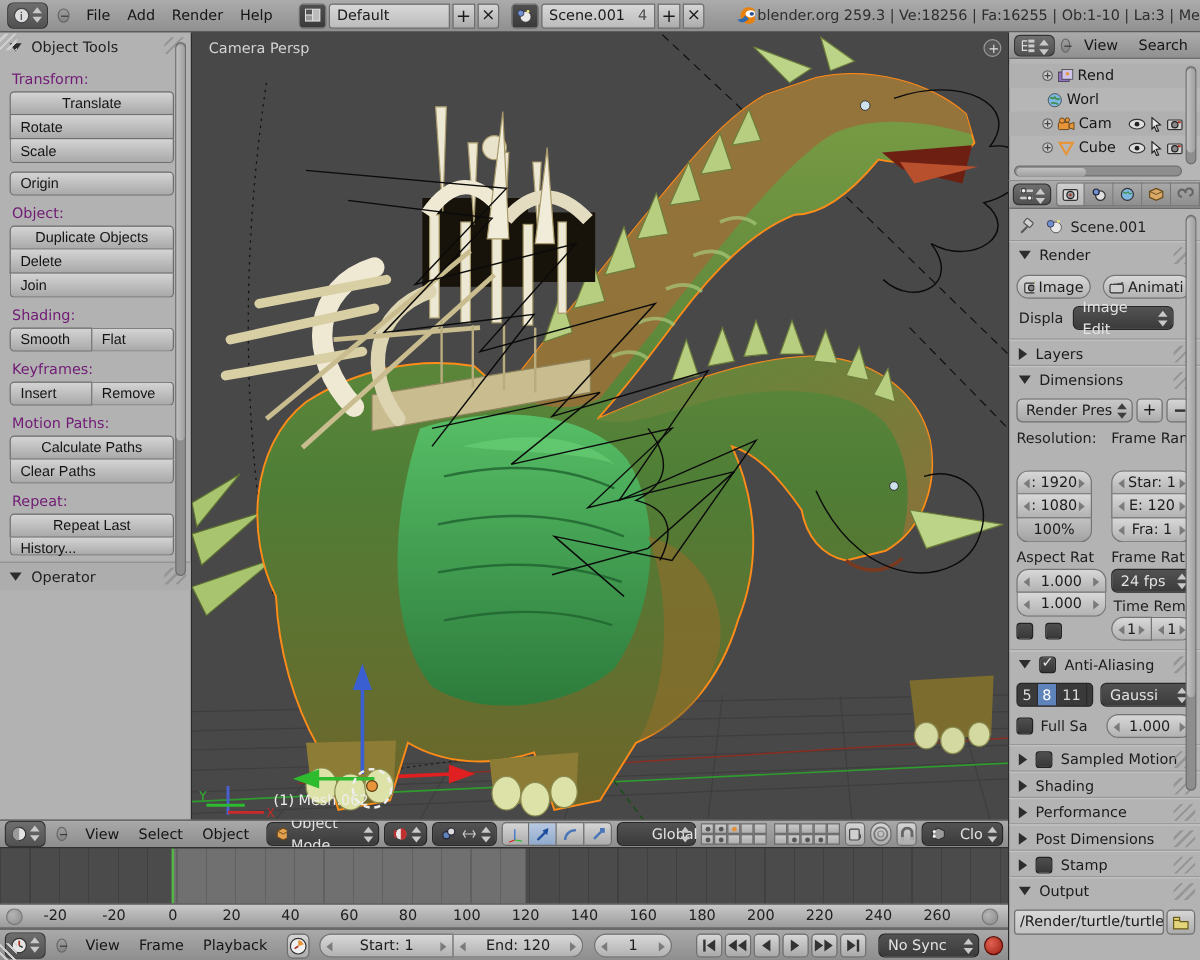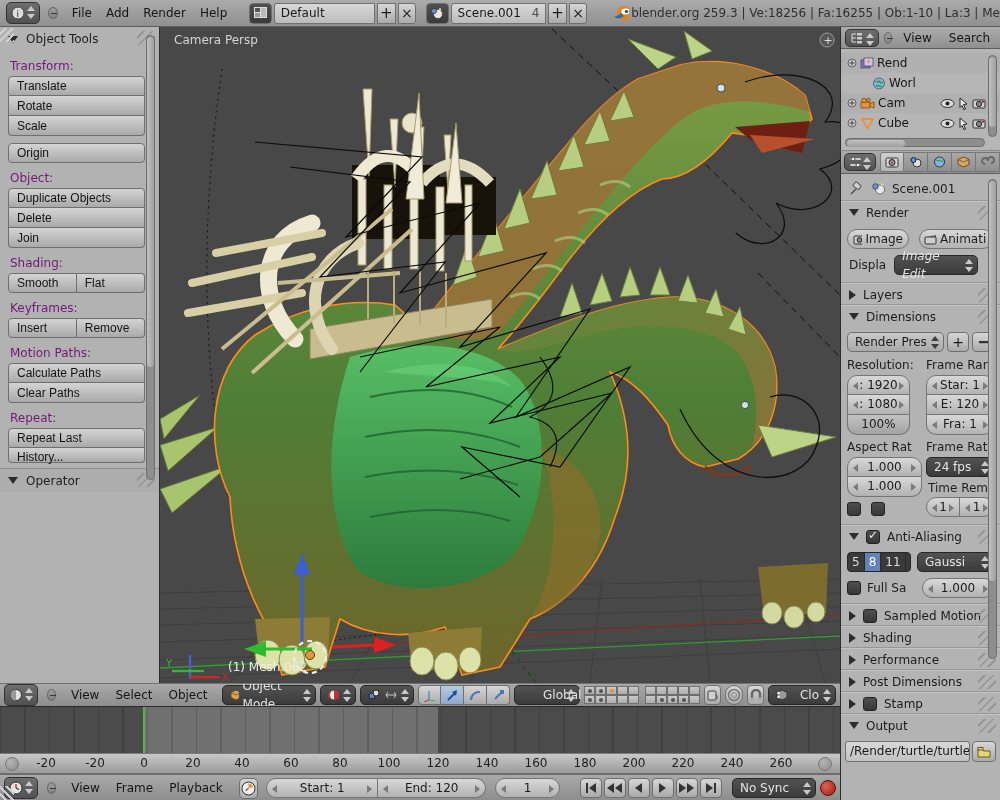--- a/index.html
+++ b/index.html
@@ -9,21 +9,21 @@
   .abs { position:absolute; }
 
   
   .hdr { background:linear-gradient(#ababab,#909090); border-bottom:1px solid #5e5e5e; }
   .menu-item { color:#151515; font-size:12px; padding:0 6px; line-height:26px; display:inline-block; cursor:default; }
 
   .btn { display:block; width:100%; height:20px; line-height:18px;
          background:linear-gradient(#d4d4d4,#a9a9a9); border:1px solid #6f6f6f;
          border-radius:4px; padding:0 8px; font-size:12px; color:#141414; text-align:left; }
   .vstack .btn { border-radius:0; border-top-width:0; }
-  .vstack .btn:first-child { border-radius:4px 4px 0 0; border-top-width:1px; }
+  .vstack .btn:first-child { border-radius:4px 4px 0 0; border-top-width:1px;text-align:center; }
   .vstack .btn:last-child { border-radius:0 0 4px 4px; }
   .hpair { display:flex; }
   .hpair .btn:first-child { border-radius:4px 0 0 4px; }
   .hpair .btn:last-child { border-radius:0 4px 4px 0; border-left-width:0; }
 
   .pill { height:20px; line-height:18px; text-align:center; font-size:12px; color:#1c1c1c;
           background:linear-gradient(#d8d8d8,#b2b2b2); border:1px solid #757575; border-radius:10px; position:relative; }
   .pillstack .pill { border-radius:0; border-top-width:0; }
   .pillstack .pill:first-child { border-radius:10px 10px 0 0; border-top-width:1px; }
   .pillstack .pill:last-child { border-radius:0 0 10px 10px; }
@@ -76,21 +76,21 @@
   #outliner { left:840px; top:27px; width:160px; height:123px; background:#b6b6b6; border-left:1px solid #2c2c2c; overflow:hidden; }
   #properties { left:840px; top:150px; width:160px; height:650px; background:#b3b3b3; border-left:1px solid #2c2c2c; border-top:1px solid #8a8a8a; overflow:hidden; }
   #timeline { left:0; top:706px; width:840px; height:94px; background:#4c4c4c; border-top:1px solid #2c2c2c; }
 
   
   .shelf-label { font-size:12px; color:#701a75; margin:8px 0 3px 10px; }
   .shelf-group { margin:0 14px 0 8px; }
   .panel-title { display:flex; align-items:center; gap:8px; height:24px; padding:0 8px; position:relative; }
 
   
-  .out-row { display:flex; align-items:center; height:20px; padding-left:6px; gap:3px; font-size:12px; color:#161616; }
+  .out-row { display:flex; align-items:center; height:20px; padding-left:27px; gap:3px; font-size:12px; color:#161616; }
   .out-row:nth-child(odd) { background:#b0b0b0; }
 
   
   .ptab { width:24px; height:20px; border:1px solid #777; border-left-width:0; background:linear-gradient(#a8a8a8,#8f8f8f); display:flex; align-items:center; justify-content:center; }
   .ptab:first-of-type { border-left-width:1px; border-radius:3px 0 0 3px; }
   .ptab.active { background:linear-gradient(#cfcfcf,#b5b5b5); }
 
   .seg { display:flex; height:20px; background:#3a3a3a; border:1px solid #262626; border-radius:4px; overflow:hidden; color:#ddd; }
   .seg > div { padding:0 4px; line-height:18px; font-size:12px; border-right:1px solid #2a2a2a; }
   .seg > div:last-child { border-right:none; }
@@ -739,21 +739,21 @@
           <polygon points="1,4 12,2 12,4" fill="#555"></polygon>
           <line x1="3" y1="3.6" x2="4" y2="2.2" stroke="#ccc"></line>
           <line x1="6" y1="3.2" x2="7" y2="1.8" stroke="#ccc"></line>
           <line x1="9" y1="2.8" x2="10" y2="1.5" stroke="#ccc"></line>
         </svg>
       <span>Animati</span>
     </div>
   </div>
   <div style="display:flex;align-items:center;gap:8px;padding:2px 8px 8px;">
     <span class="label">Displa</span>
-    <div class="dd" style="width:84px;font-style:italic;">
+    <div class="dd" style="width:84px;">
       <span>Image Edit</span>
       <span class="spin"></span>
     </div>
   </div>
 
   <div class="sec">
     <span class="tri-r"></span>
       <span>Layers</span>
     <span class="grip"></span>
   </div>
@@ -772,21 +772,21 @@
     <div class="iconbtn" style="width:22px;height:20px;">
       <svg width="9" height="3">
           <rect width="9" height="2.2" fill="#333"></rect>
         </svg>
     </div>
   </div>
   <div style="display:flex;padding:2px 6px 0;gap:4px;">
     <span class="label" style="flex:1;">Resolution:</span>
     <span class="label" style="width:68px;">Frame Ran</span>
   </div>
-  <div style="display:flex;gap:16px;padding:3px 6px;">
+  <div style="display:flex;gap:16px;padding:3px 6px;margin-top:17px;">
     <div class="pillstack" style="flex:1;">
       <div class="pill arrs">: 1920</div>
       <div class="pill arrs">: 1080</div>
       <div class="pill slider">100%</div>
     </div>
     <div class="pillstack" style="width:68px;">
       <div class="pill arrs">Star: 1</div>
       <div class="pill arrs">E: 120</div>
       <div class="pill arrs">Fra: 1</div>
     </div>

